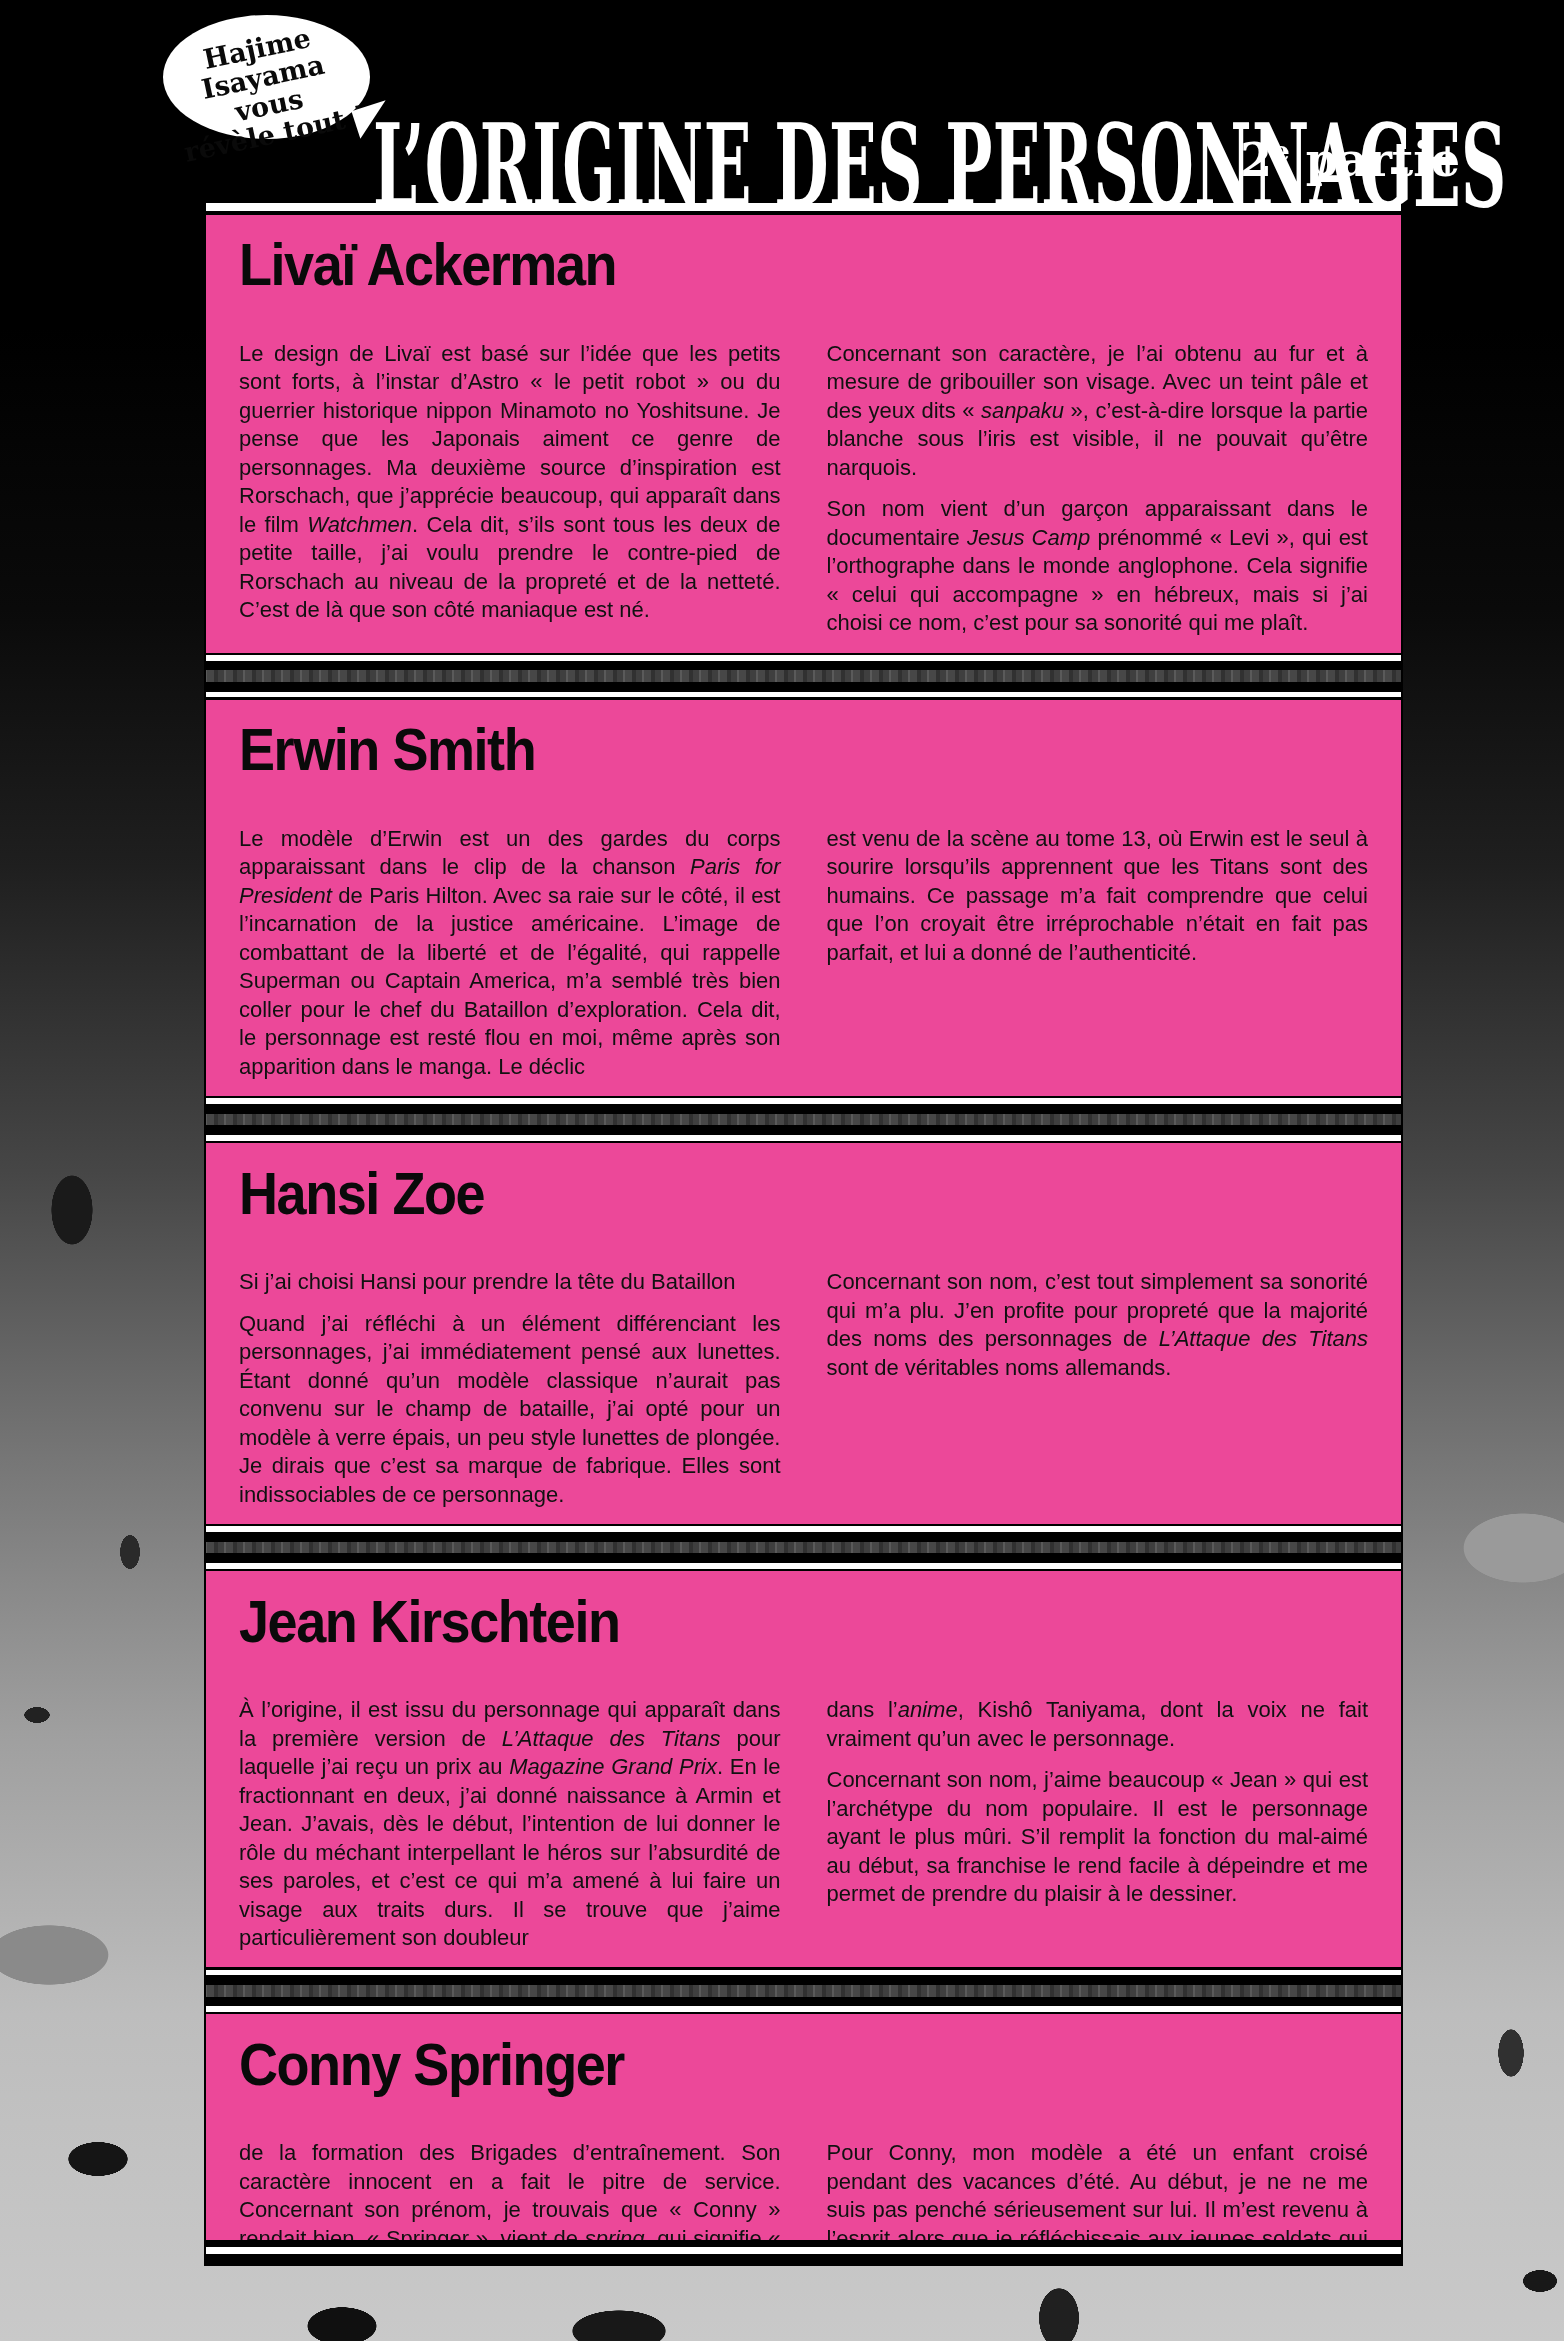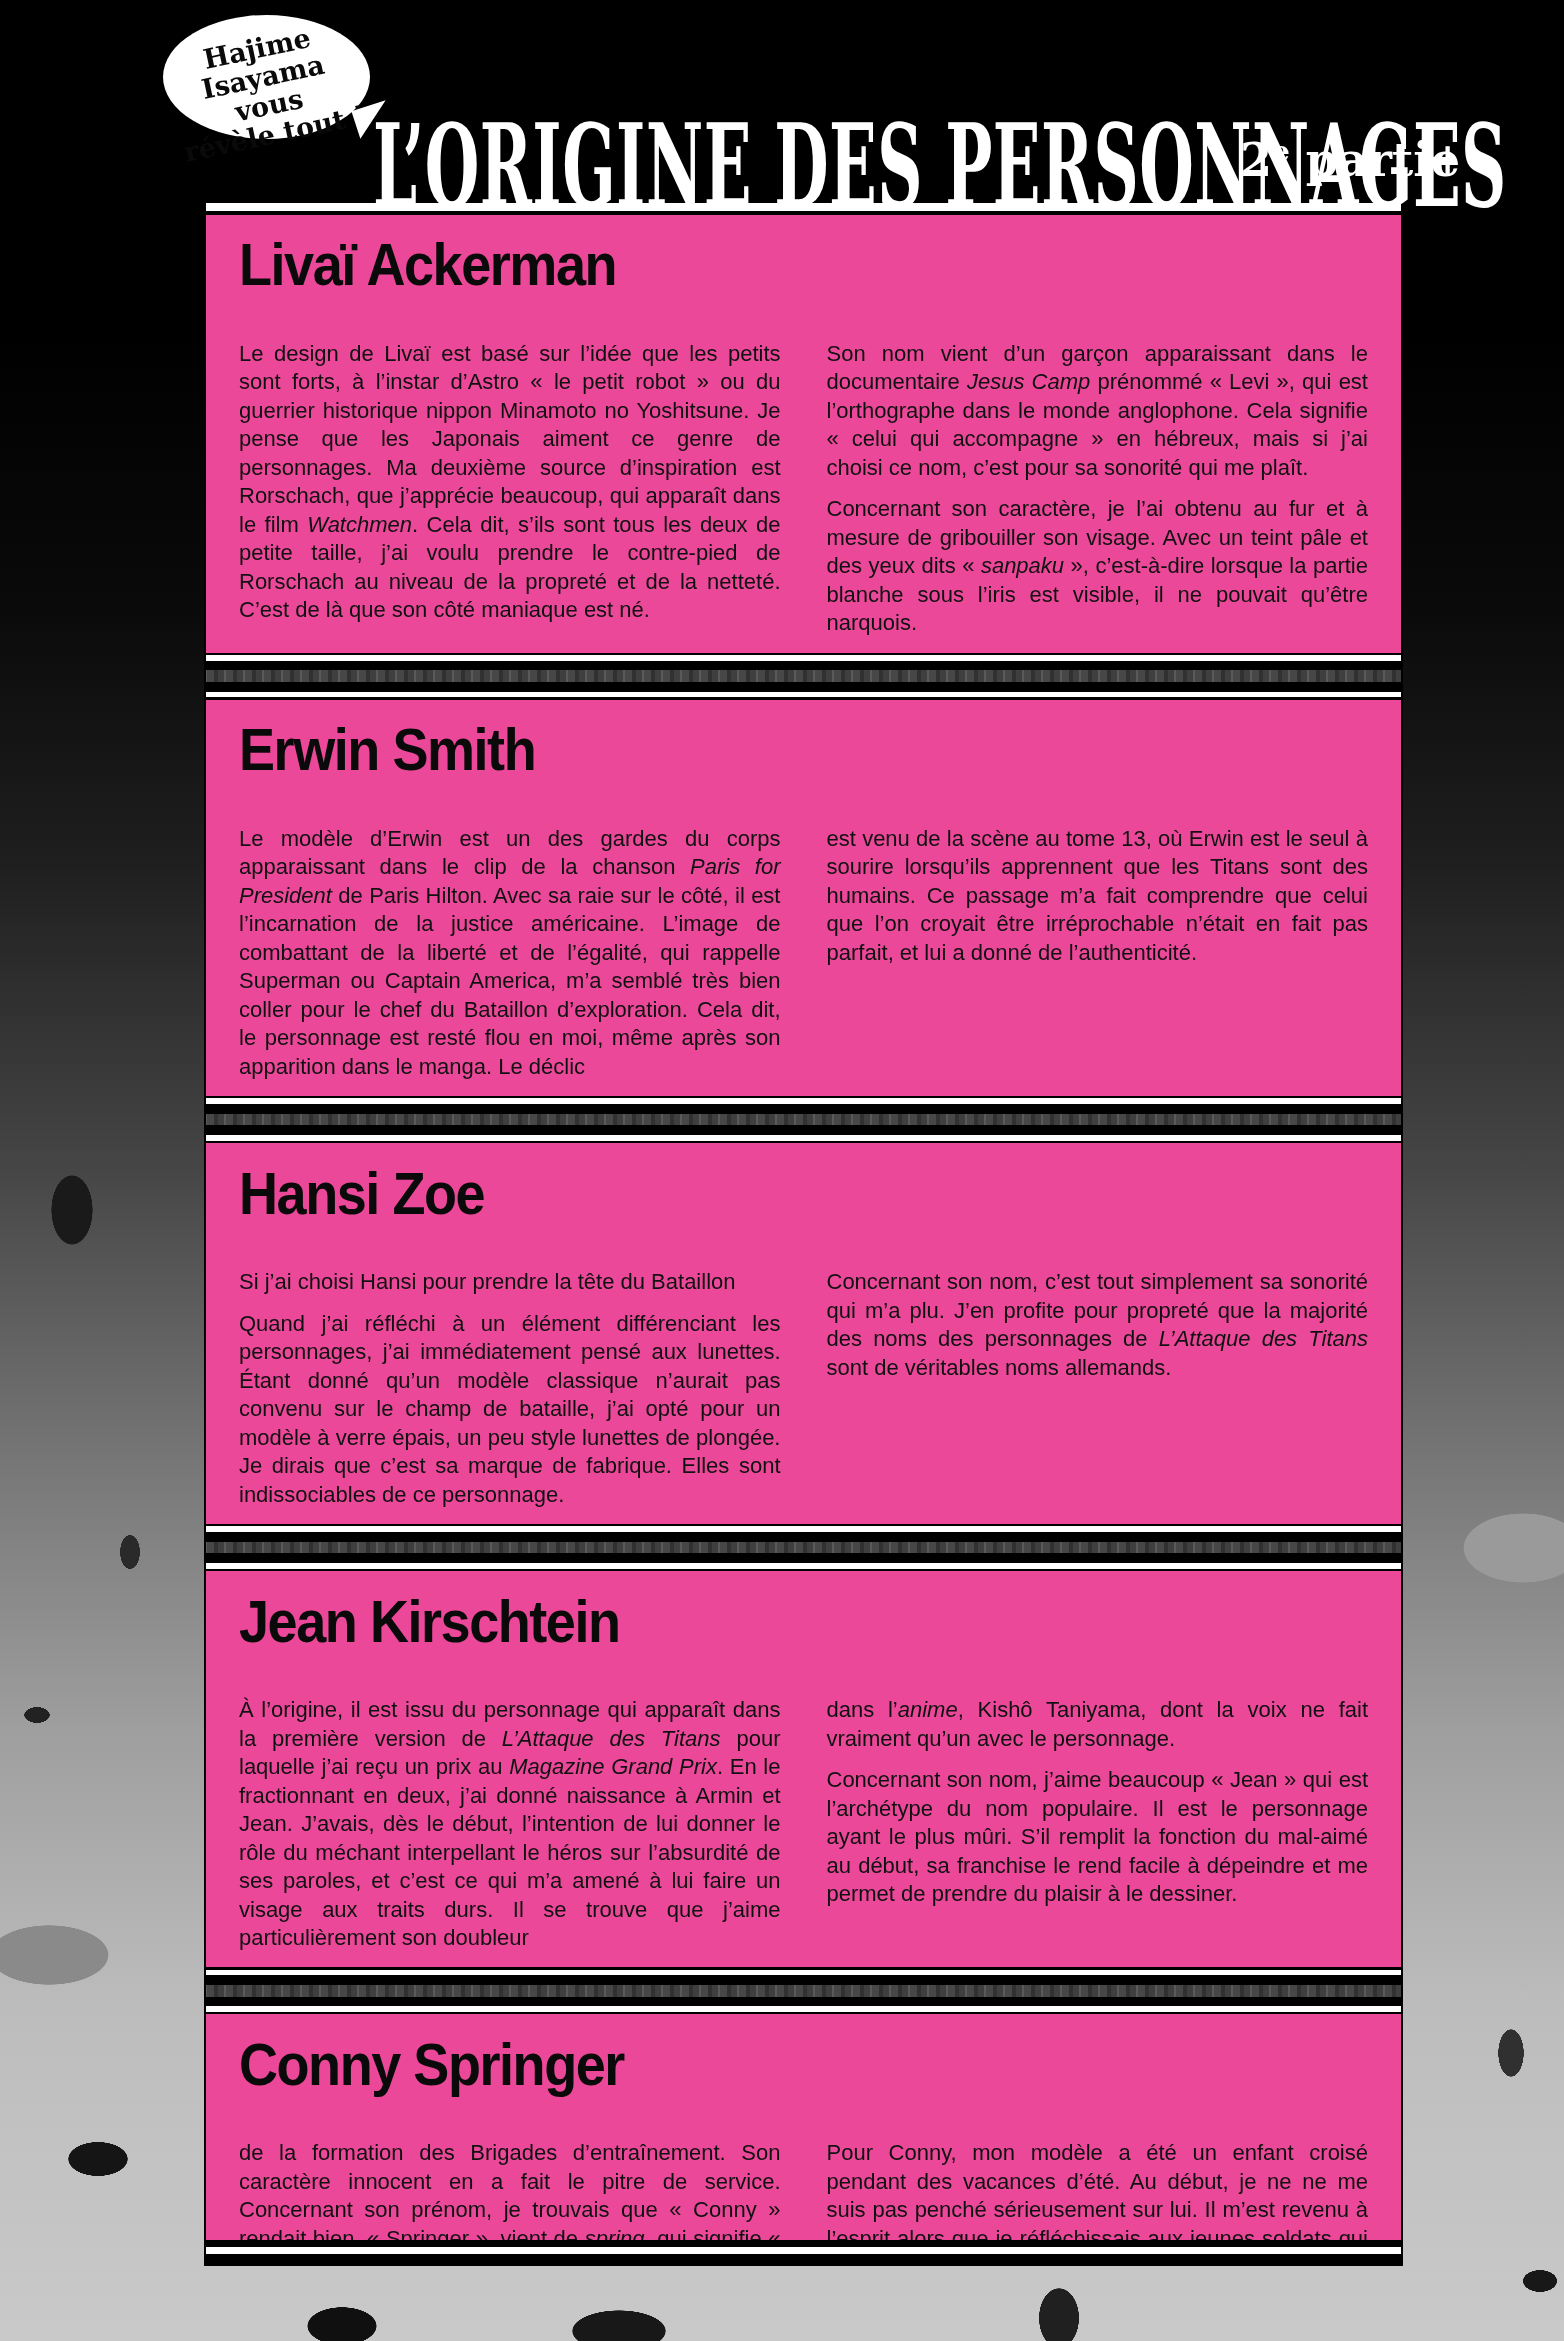--- a/index.html
+++ b/index.html
@@ -113,22 +113,22 @@
     <div class="pt-line"></div>
   </div>
 
   <div class="section">
     <h2 class="section-heading">Livaï Ackerman</h2>
     <div class="cols">
       <div class="col">
           <p><span>Le design de Livaï est basé sur l’idée que les petits sont forts, à l’instar d’Astro « le petit robot » ou du guerrier historique nippon Minamoto no Yoshitsune. Je pense que les Japonais aiment ce genre de personnages. Ma deuxième source d’inspiration est Rorschach, que j’apprécie beaucoup, qui apparaît dans le film </span><i>Watchmen</i><span>. Cela dit, s’ils sont tous les deux de petite taille, j’ai voulu prendre le contre-pied de Rorschach au niveau de la propreté et de la netteté. C’est de là que son côté maniaque est né.</span></p>
         </div>
       <div class="col">
+          <p><span>Concernant son caractère, je l’ai obtenu au fur et à mesure de gribouiller son visage. Avec un teint pâle et des yeux dits « </span><i>sanpaku</i><span> », c’est-à-dire lorsque la partie blanche sous l’iris est visible, il ne pouvait qu’être narquois.</span></p>
           <p><span>Son nom vient d’un garçon apparaissant dans le documentaire </span><i>Jesus Camp</i><span> prénommé « Levi », qui est l’orthographe dans le monde anglophone. Cela signifie « celui qui accompagne » en hébreux, mais si j’ai choisi ce nom, c’est pour sa sonorité qui me plaît.</span></p>
-          <p><span>Concernant son caractère, je l’ai obtenu au fur et à mesure de gribouiller son visage. Avec un teint pâle et des yeux dits « </span><i>sanpaku</i><span> », c’est-à-dire lorsque la partie blanche sous l’iris est visible, il ne pouvait qu’être narquois.</span></p>
         </div>
     </div>
   </div>
 
   <div class="sep">
     <div class="sep-line"></div>
     <div class="sep-gap"></div>
     <div class="sep-thick"></div>
     <div class="sep-gray"></div>
     <div class="sep-thick"></div>

